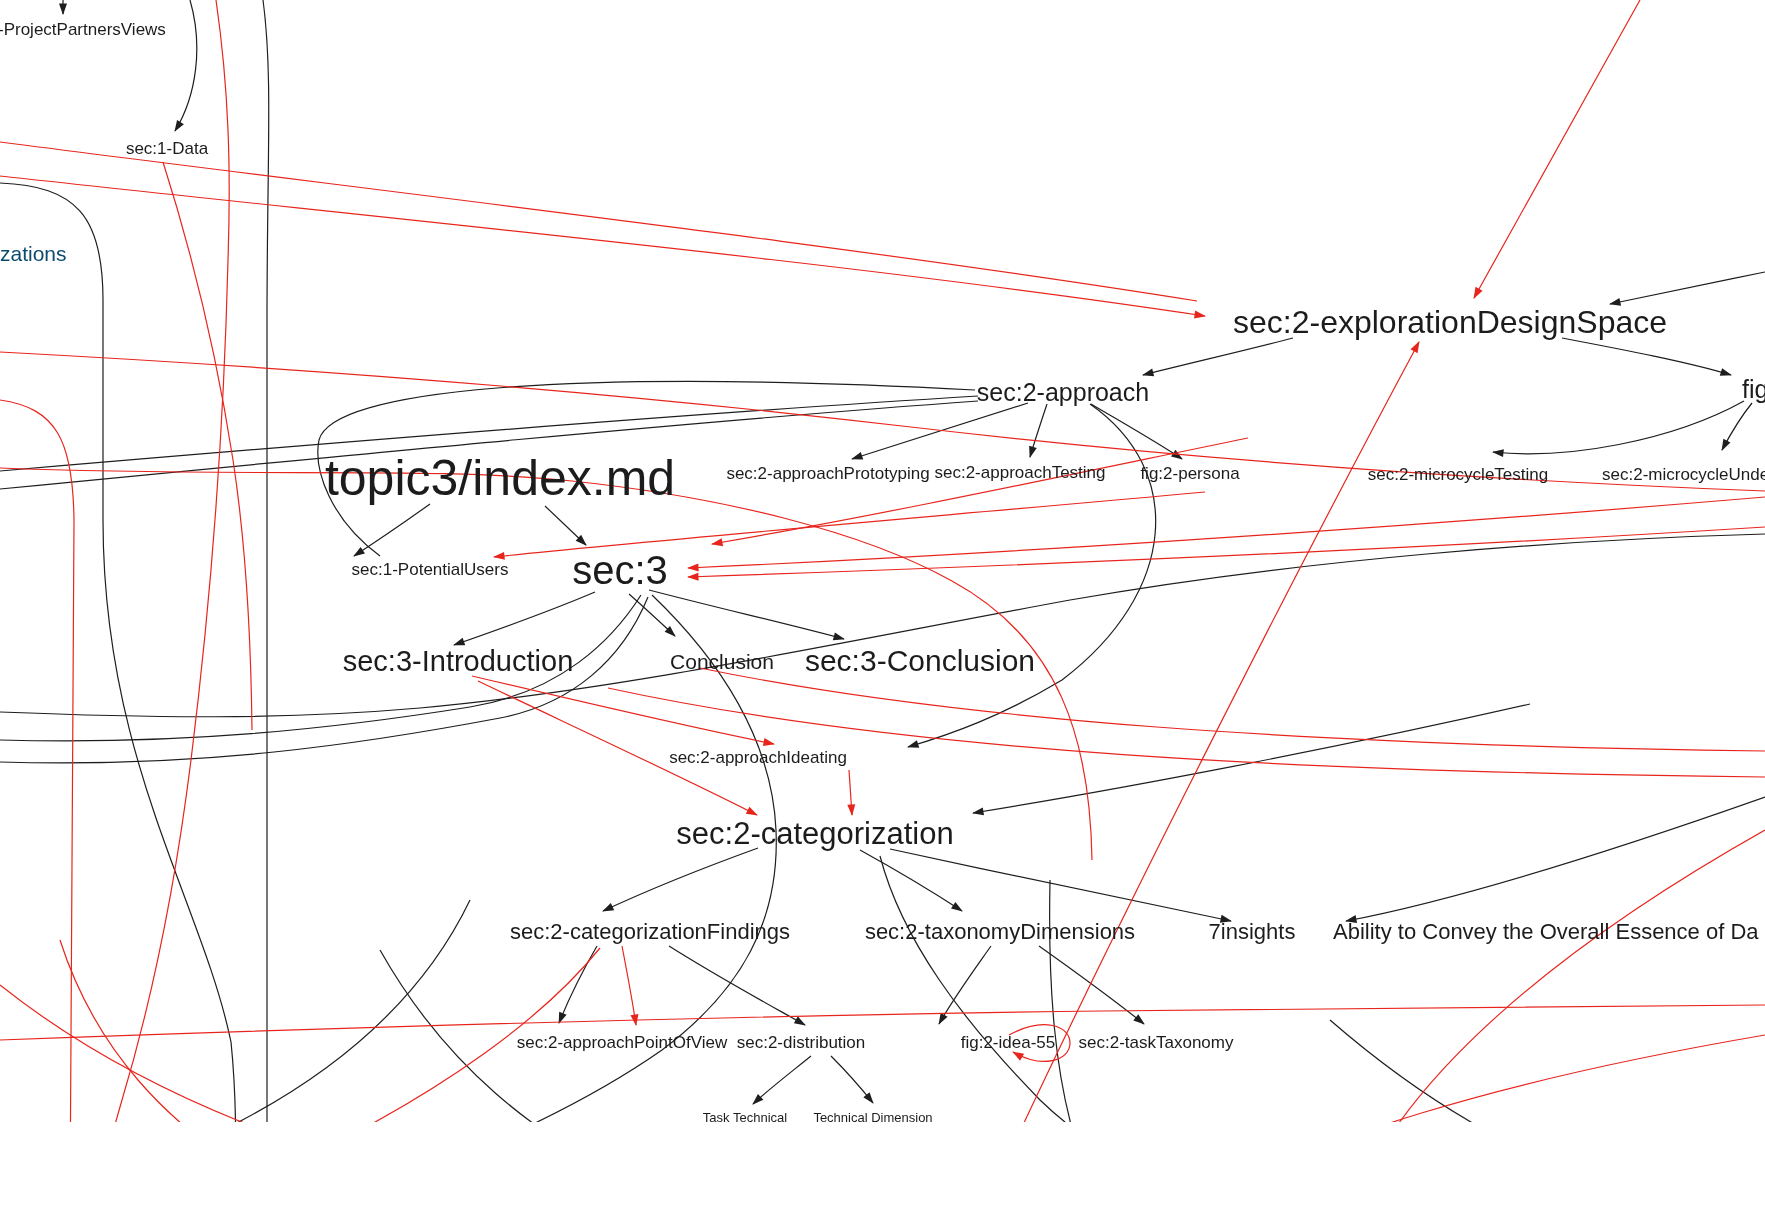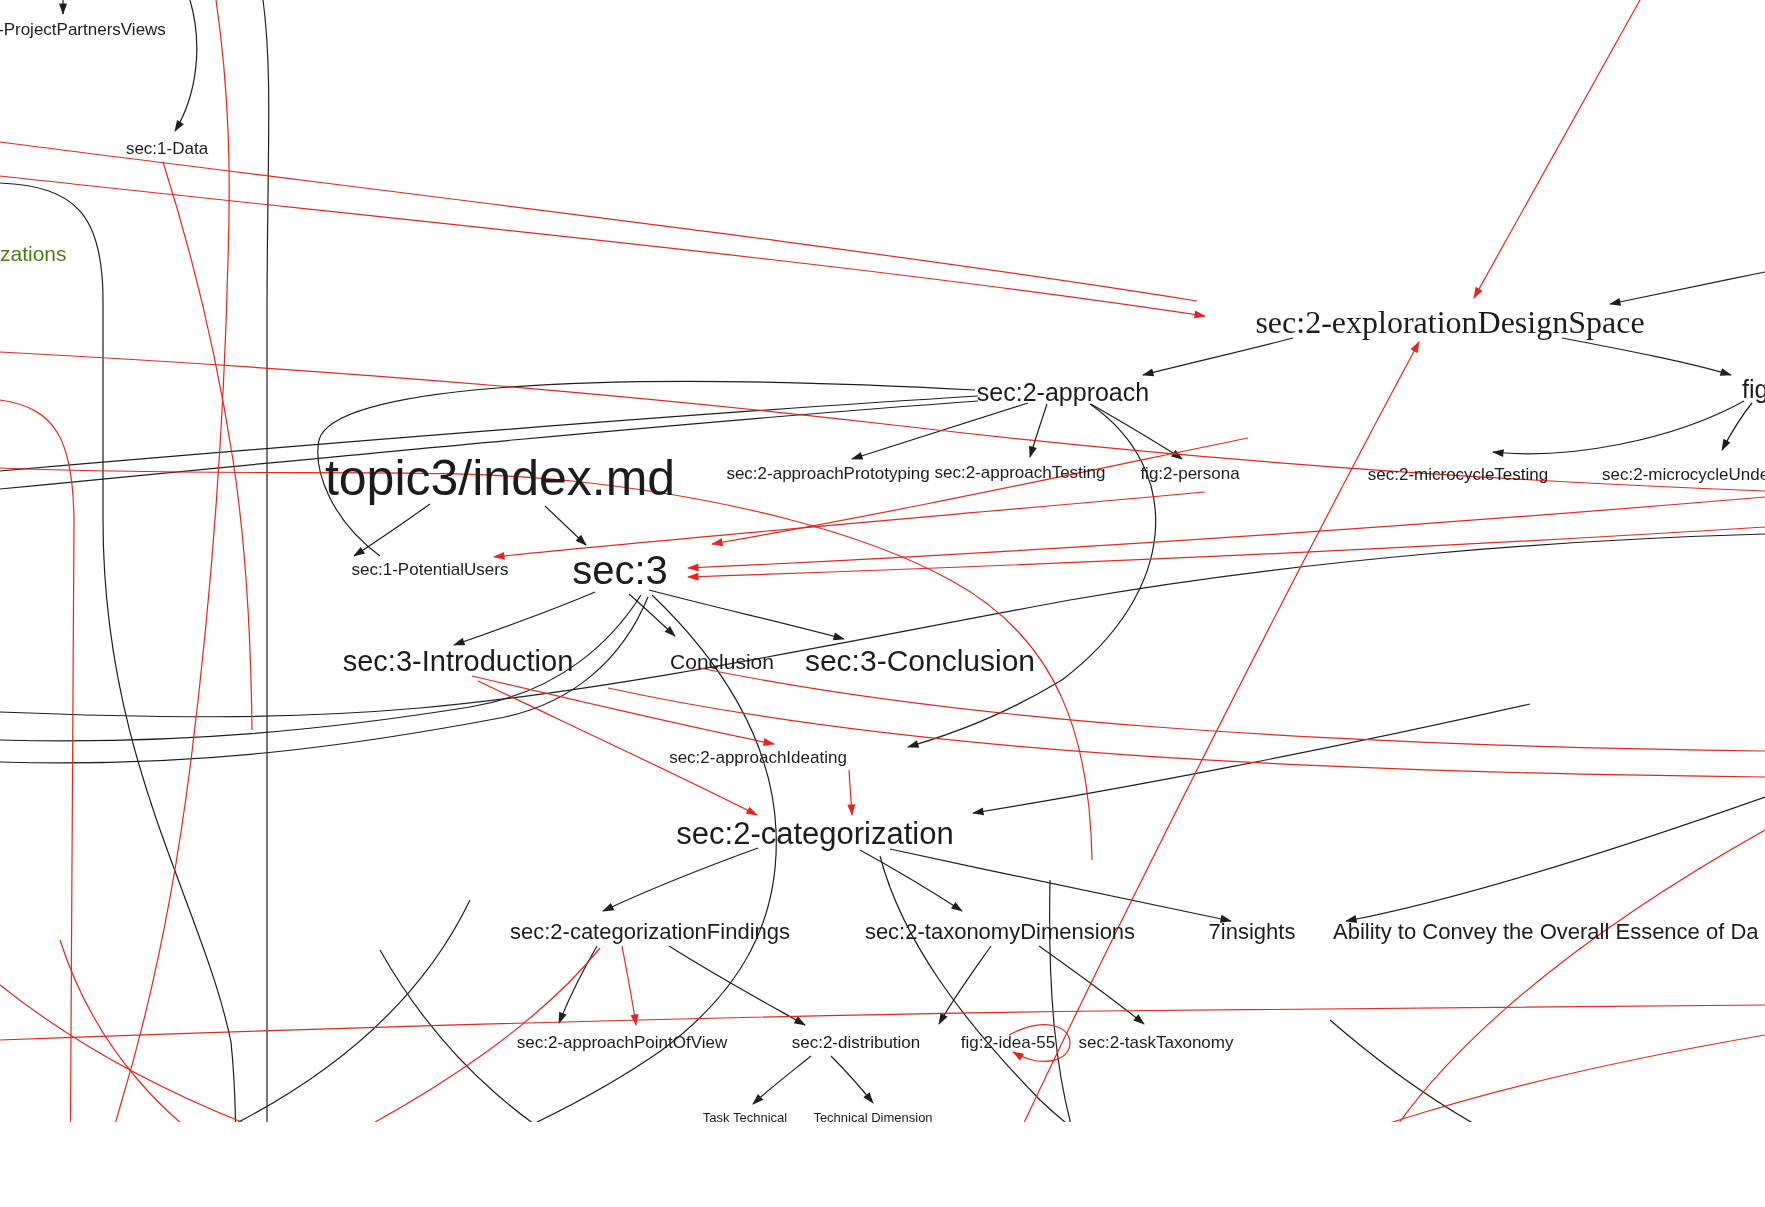--- a/index.html
+++ b/index.html
@@ -116,43 +116,43 @@
       <path d="M 0,1172 C 252,1185 452,1194 702,1200 C 952,1206 1052,1207 1202,1207" fill="none" stroke="#e8251d" stroke-width="1.2"></path>
       <path d="M 0,400 C 56,408 73,440 74,520 C 74,700 71,950 70,1207" fill="none" stroke="#e8251d" stroke-width="1.2"></path>
       <path d="M 216,0 C 229,90 231,170 228,260 C 224,420 211,600 191,760 C 176,880 152,1000 122,1100 C 112,1135 102,1170 92,1207" fill="none" stroke="#e8251d" stroke-width="1.2"></path>
       <path d="M 163,162 C 191,250 216,350 233,460 C 246,545 251,640 252,730" fill="none" stroke="#e8251d" stroke-width="1.2"></path>
       <path d="M 1765,830 C 1552,950 1402,1080 1352,1207" fill="none" stroke="#e8251d" stroke-width="1.2"></path>
       <path d="M 1765,1035 C 1502,1080 1302,1140 1202,1207" fill="none" stroke="#e8251d" stroke-width="1.2"></path>
     </svg>
   <div id="node-layer">
       <div class="node-label left" style="left: -2px; top: 29px; font-size: 17px; color: rgb(28, 28, 28);">-ProjectPartnersViews</div>
       <div class="node-label center" style="left: 167px; top: 148px; font-size: 17px; color: rgb(28, 28, 28);">sec:1-Data</div>
-      <div class="node-label left" style="left: 0px; top: 253px; font-size: 21px; color: #4d7c0f;">zations</div>
+      <div class="node-label left" style="left: 0px; top: 253px; font-size: 21px; color: #0c4a6e;">zations</div>
       <div class="node-label center" style="left: 500px; top: 478px; font-size: 50px; color: rgb(28, 28, 28);">topic3/index.md</div>
-      <div class="node-label center" style="left: 1450px; top: 322px; font-size: 32px; color: rgb(28, 28, 28); font-family: Liberation Serif, serif;">sec:2-explorationDesignSpace</div>
+      <div class="node-label center" style="left: 1450px; top: 322px; font-size: 32px; color: rgb(28, 28, 28);">sec:2-explorationDesignSpace</div>
       <div class="node-label center" style="left: 1063px; top: 392px; font-size: 25px; color: rgb(28, 28, 28);">sec:2-approach</div>
       <div class="node-label center" style="left: 828px; top: 473px; font-size: 17px; color: rgb(28, 28, 28);">sec:2-approachPrototyping</div>
       <div class="node-label center" style="left: 1020px; top: 472px; font-size: 17px; color: rgb(28, 28, 28);">sec:2-approachTesting</div>
       <div class="node-label center" style="left: 1190px; top: 473px; font-size: 17px; color: rgb(28, 28, 28);">fig:2-persona</div>
       <div class="node-label center" style="left: 1458px; top: 474px; font-size: 17px; color: rgb(28, 28, 28);">sec:2-microcycleTesting</div>
       <div class="node-label left" style="left: 1602px; top: 474px; font-size: 17px; color: rgb(28, 28, 28);">sec:2-microcycleUnders</div>
       <div class="node-label left" style="left: 1742px; top: 389px; font-size: 25px; color: rgb(28, 28, 28);">fig</div>
       <div class="node-label center" style="left: 430px; top: 569px; font-size: 17px; color: rgb(28, 28, 28);">sec:1-PotentialUsers</div>
       <div class="node-label center" style="left: 620px; top: 570px; font-size: 40px; color: rgb(28, 28, 28);">sec:3</div>
       <div class="node-label center" style="left: 458px; top: 661px; font-size: 29px; color: rgb(28, 28, 28);">sec:3-Introduction</div>
       <div class="node-label center" style="left: 722px; top: 661px; font-size: 21px; color: rgb(28, 28, 28);">Conclusion</div>
       <div class="node-label center" style="left: 920px; top: 661px; font-size: 30px; color: rgb(28, 28, 28);">sec:3-Conclusion</div>
       <div class="node-label center" style="left: 758px; top: 757px; font-size: 17px; color: rgb(28, 28, 28);">sec:2-approachIdeating</div>
       <div class="node-label center" style="left: 815px; top: 833px; font-size: 31px; color: rgb(28, 28, 28);">sec:2-categorization</div>
       <div class="node-label center" style="left: 650px; top: 932px; font-size: 22px; color: rgb(28, 28, 28);">sec:2-categorizationFindings</div>
       <div class="node-label center" style="left: 1000px; top: 932px; font-size: 22px; color: rgb(28, 28, 28);">sec:2-taxonomyDimensions</div>
       <div class="node-label center" style="left: 1252px; top: 932px; font-size: 22px; color: rgb(28, 28, 28);">7insights</div>
       <div class="node-label left" style="left: 1333px; top: 932px; font-size: 22px; color: rgb(28, 28, 28);">Ability to Convey the Overall Essence of Da</div>
       <div class="node-label center" style="left: 622px; top: 1042px; font-size: 17px; color: rgb(28, 28, 28);">sec:2-approachPointOfView</div>
-      <div class="node-label center" style="left: 856px; top: 1042px; font-size: 17px; color: rgb(28, 28, 28);">sec:2-distribution</div>
+      <div class="node-label center" style="left: 801px; top: 1042px; font-size: 17px; color: rgb(28, 28, 28);">sec:2-distribution</div>
       <div class="node-label center" style="left: 1008px; top: 1042px; font-size: 17px; color: rgb(28, 28, 28);">fig:2-idea-55</div>
       <div class="node-label center" style="left: 1156px; top: 1042px; font-size: 17px; color: rgb(28, 28, 28);">sec:2-taskTaxonomy</div>
       <div class="node-label center" style="left: 745px; top: 1117px; font-size: 13px; color: rgb(28, 28, 28);">Task Technical</div>
       <div class="node-label center" style="left: 873px; top: 1117px; font-size: 13px; color: rgb(28, 28, 28);">Technical Dimension</div>
       <div class="node-label center" style="left: 116px; top: 1191px; font-size: 14px; color: rgb(28, 28, 28);">Venn Widget Nesting</div>
     </div>
   <div id="h-scrollbar"></div>
 </div>
 
 </body></html>

